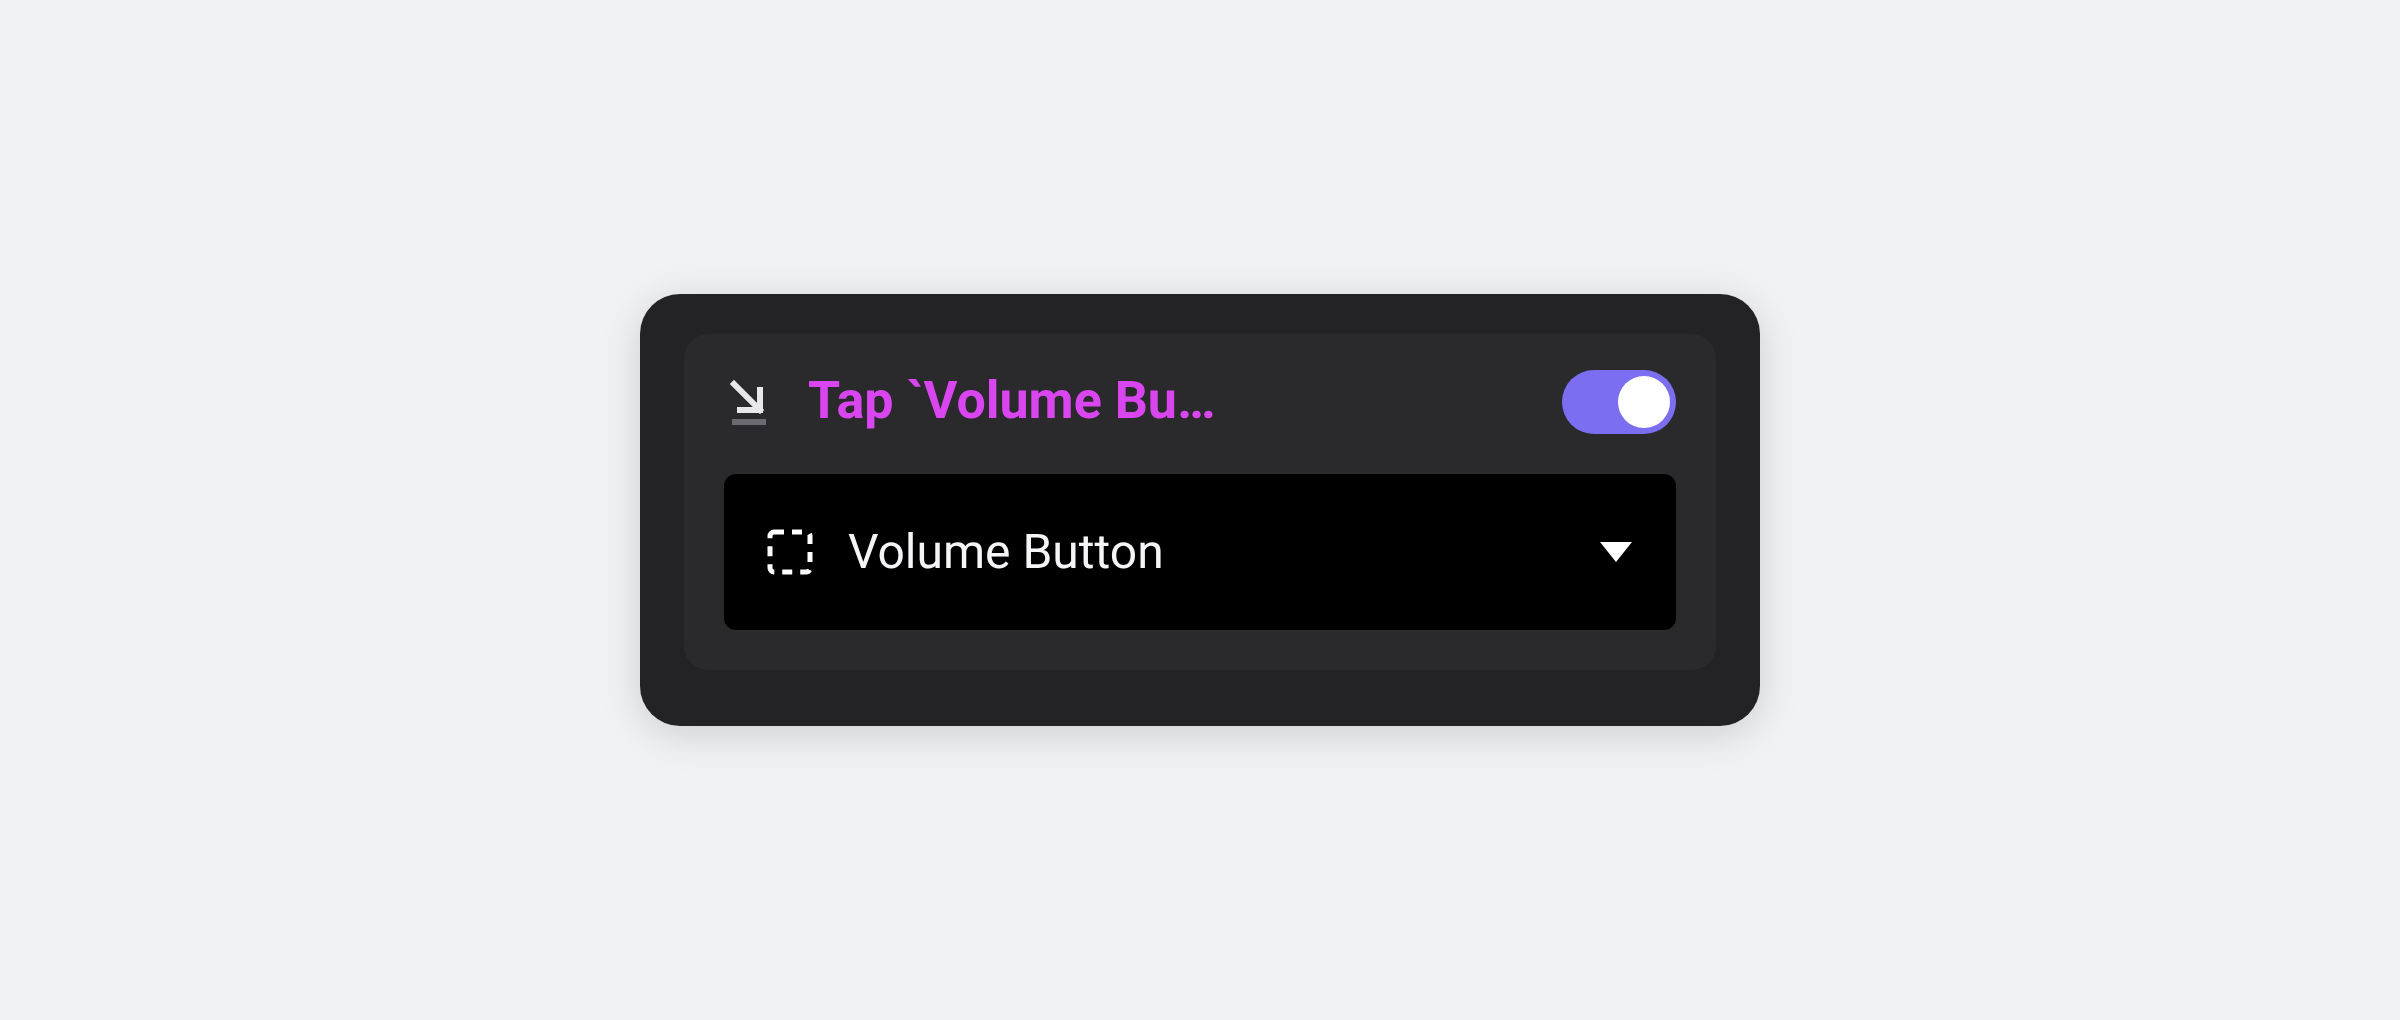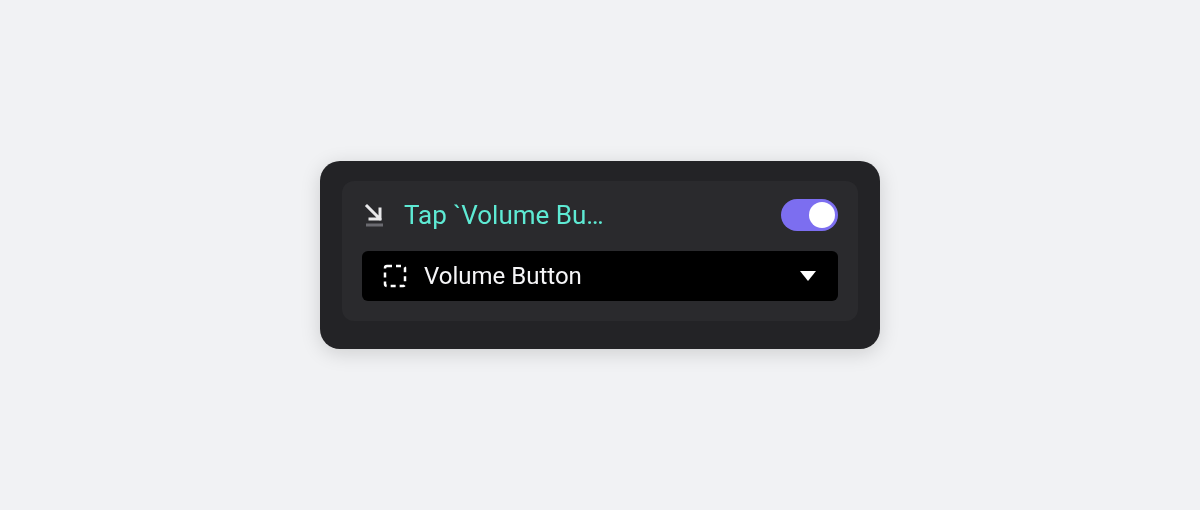--- a/index.html
+++ b/index.html
@@ -37,23 +37,23 @@
     .header-icon {
       flex-shrink: 0;
       width: 28px;
       height: 28px;
       display: flex;
       align-items: center;
       justify-content: center;
     }
     .header-title {
       flex: 1;
-      color: #5eead4;
+      color: #d946ef;
       font-size: 26px;
-      font-weight: 400;
+      font-weight: 700;
       white-space: nowrap;
       overflow: hidden;
       text-overflow: ellipsis;
     }
     .toggle {
       width: 57px;
       height: 32px;
       background: #7c6ef0;
       border-radius: 16px;
       position: relative;
@@ -65,21 +65,21 @@
       right: 3px;
       top: 3px;
       width: 26px;
       height: 26px;
       background: #fff;
       border-radius: 50%;
     }
     .select-bar {
       background: #000;
       border-radius: 6px;
-      height: 50px;
+      height: 78px;
       display: flex;
       align-items: center;
       padding: 0 22px 0 18px;
       cursor: pointer;
     }
     .select-icon {
       width: 30px;
       height: 30px;
       flex-shrink: 0;
       display: flex;

